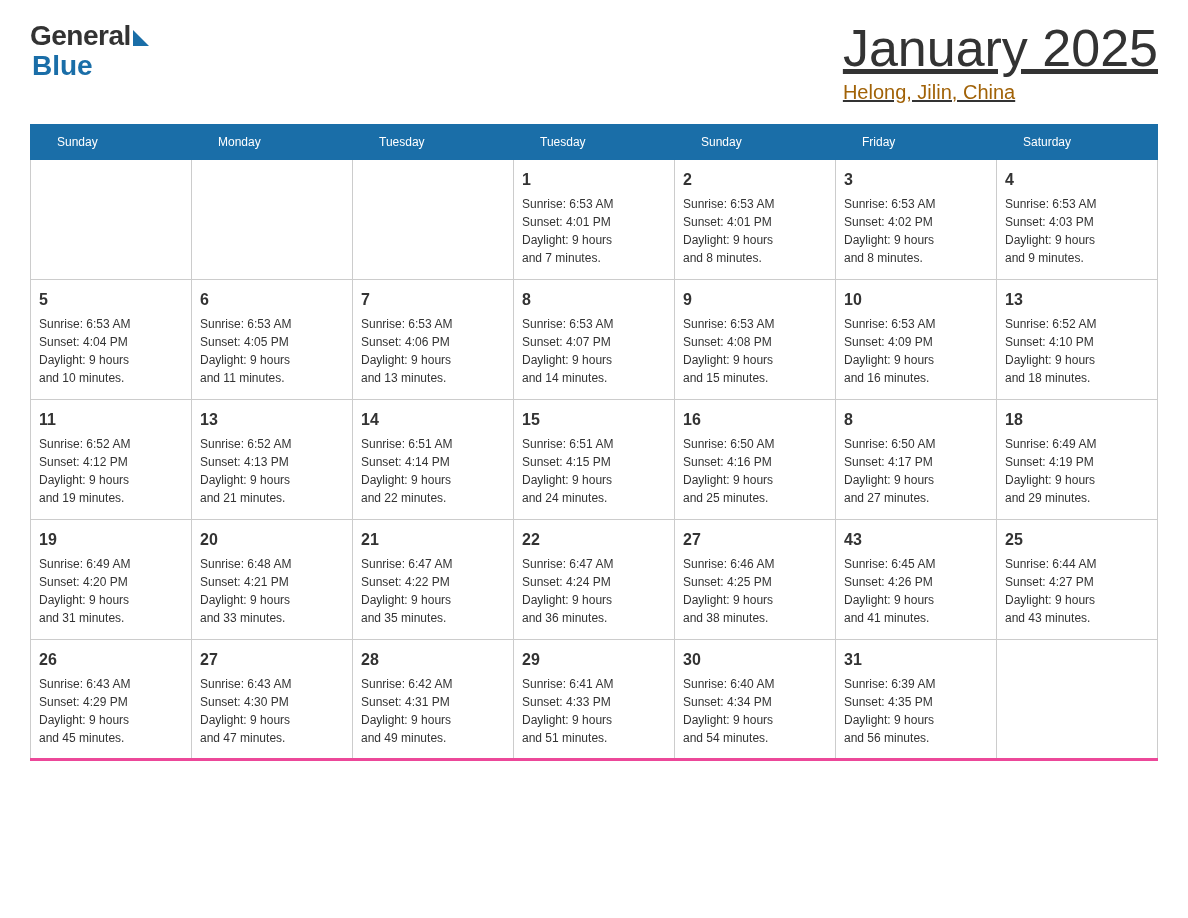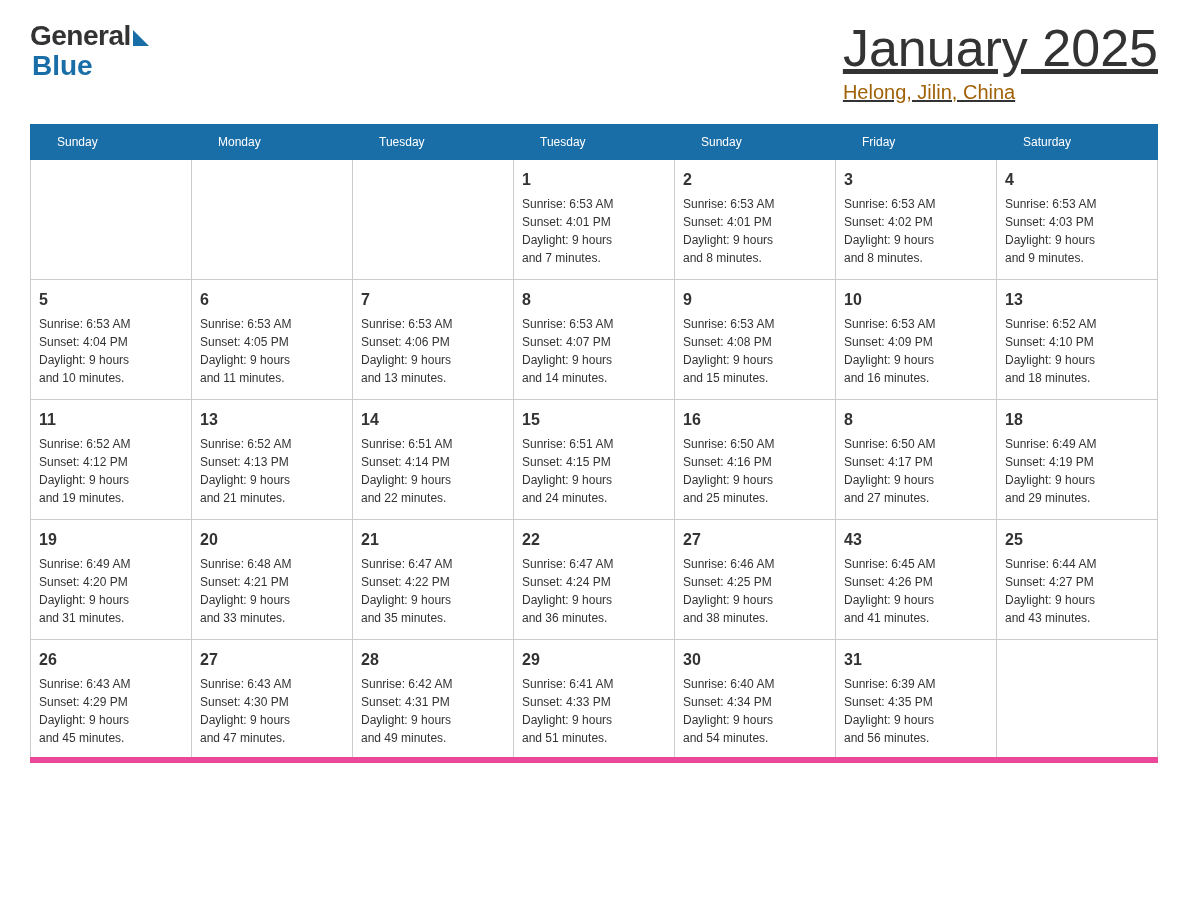--- a/index.html
+++ b/index.html
@@ -95,21 +95,21 @@
     }
     .day-info {
       color: #333;
       font-size: 12px;
       line-height: 1.5;
     }
     tbody tr td {
       border-bottom: 2px solid #1a6ea8;
     }
     tbody tr:last-child td {
-      border-bottom: 6px solid #ec4899;
+      border-bottom: 3px solid #ec4899;
     }
     .empty-cell {
       background: #fff;
     }
   </style>
 </head>
 <body>
 
 <div class="header-area">
   <div class="logo">

